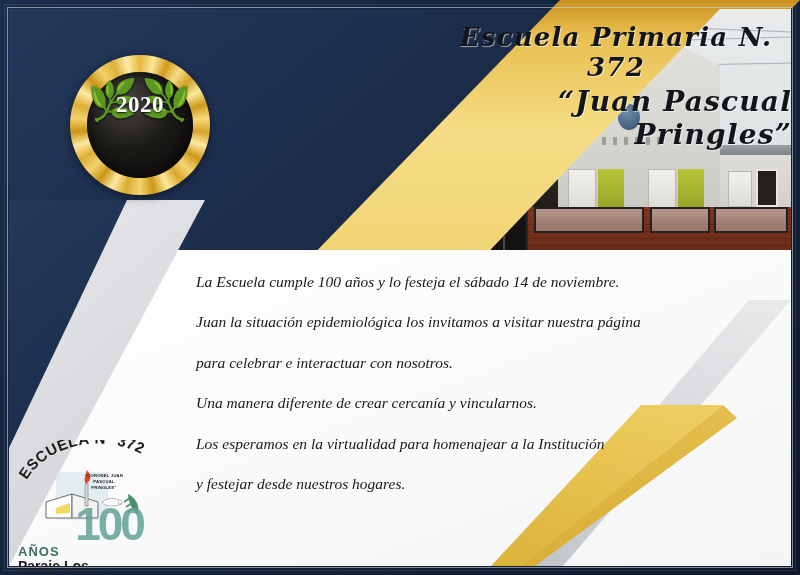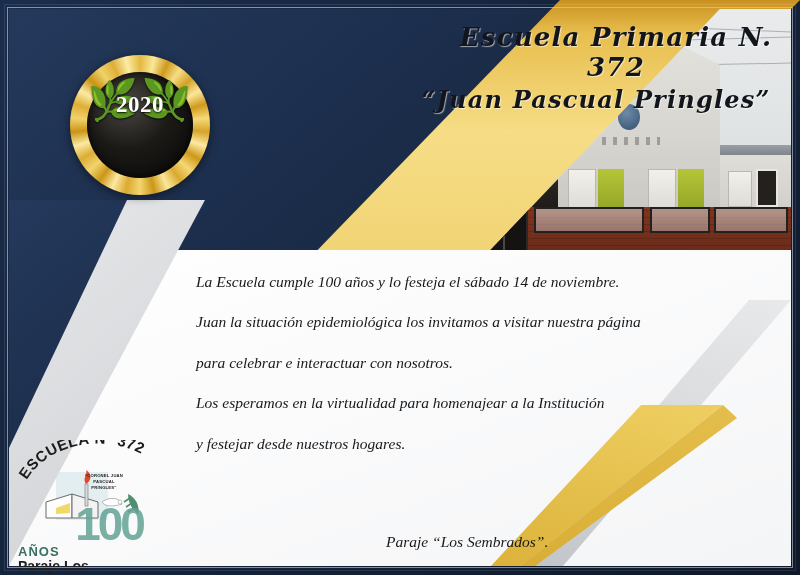--- a/index.html
+++ b/index.html
@@ -229,21 +229,21 @@
   
   .title{
     position:absolute; left:400px; top:22px; width:392px; z-index:20;
     text-align:center;
     font-family:"DejaVu Serif", serif;
     font-style:italic; font-weight:bold;
     color:#12161c;
     text-shadow:1px 1px 1px rgba(255,255,255,.6);
   }
   .title .l1{ font-size:26px; letter-spacing:1.2px;margin-left:40px; }
-  .title .l2{ font-size:24px; letter-spacing:1.2px; margin-top:3px; }
+  .title .l2{ font-size:28px; letter-spacing:1.2px; margin-top:3px;text-align:right; }
 
   
   .body-text{
     position:absolute; left:196px; top:272px; width:580px; z-index:20;
     font-family:"Liberation Serif", serif;
     font-style:italic;
     font-size:15.5px; color:#18191b;
   }
   .body-text p{ margin:0 0 21px 0; line-height:1.25; }
   .body-text p.tight{ margin-bottom:21px; }
@@ -368,25 +368,25 @@
 
   <div class="title">
     <div class="l1">Escuela Primaria N. 372</div>
     <div class="l2">“Juan Pascual Pringles”</div>
   </div>
 
   <div class="body-text">
     <p><span>La </span><b>Escuela cumple 100 años</b><span> y lo festeja el sábado 14 de noviembre.</span></p>
     <p>Juan la situación epidemiológica los invitamos a visitar nuestra página</p>
     <p>para celebrar e interactuar con nosotros.</p>
+    <p>Una manera diferente de crear cercanía y vincularnos.</p>
     <p class="tight">Los esperamos en la virtualidad para homenajear a la Institución</p>
     <p>y festejar desde nuestros hogares.</p>
   </div>
 
-  <div class="signature">Paraje “Los Sembrados”.</div>
 
   <div class="logo">
     <svg class="logo-arc" viewBox="0 0 150 48">
       <defs>
           <path id="arcpath" d="M 6,46 A 78,62 0 0 1 144,30" fill="none"></path>
         </defs>
       <text><textPath href="#arcpath" startOffset="4%">ESCUELA Nº 372</textPath></text>
     </svg>
 
     <svg class="logo-emblem" viewBox="0 0 104 64">

